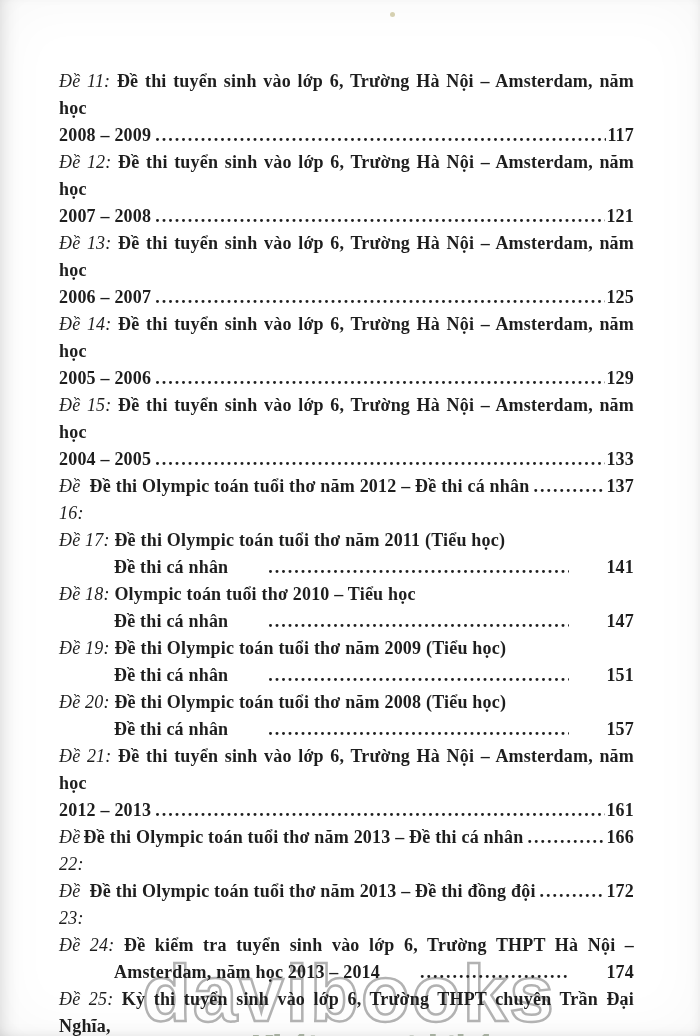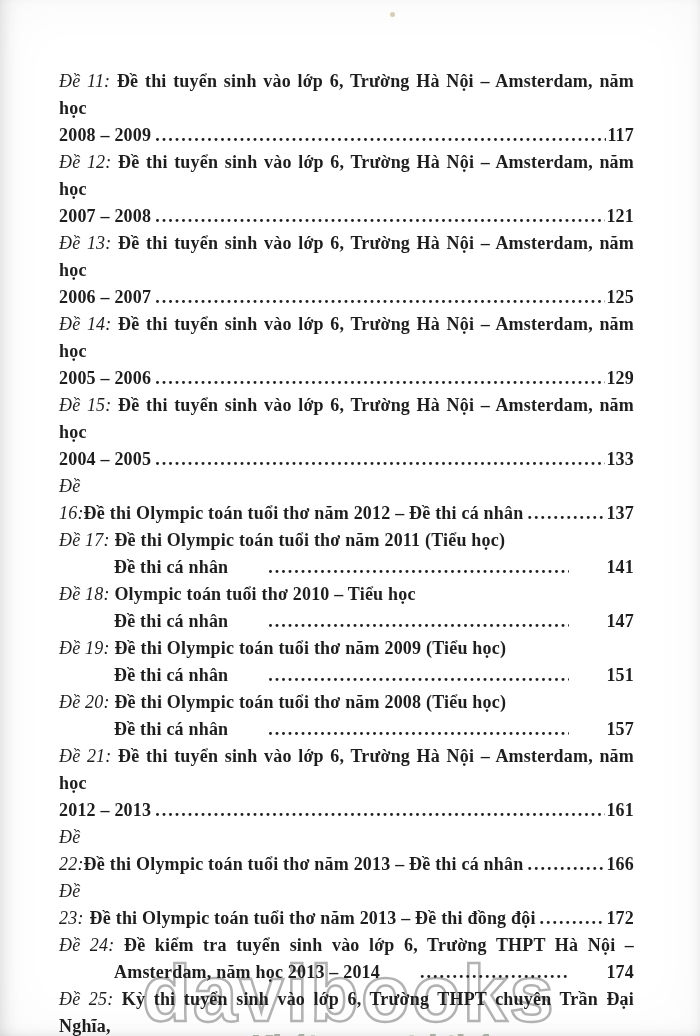--- a/index.html
+++ b/index.html
@@ -16,21 +16,21 @@
   
   .toc{
     position:absolute;left:59px;right:66px;top:68px;z-index:2;
     font-weight:700;font-size:18px;line-height:27px;color:#1e1e1e;
     letter-spacing:.2px;
   }
   .entry{margin:0;}
   .line{min-height:27px;}
   .label{font-style:italic;font-weight:400;}
   .justify{text-align:justify;text-align-last:justify;}
-  .flexline{display:flex;align-items:flex-end;}
+  .flexline{display:flex;align-items:flex-start;}
   .flexline .title,.flexline .cont,.pagenum{white-space:nowrap;}
   .indent{padding-left:55px;gap:36px;}
   .leader{flex:1 1 auto;overflow:hidden;white-space:nowrap;margin:0 1px 0 4px;}
   .leader::after{
     content:"..........................................................................................................................................................";
     letter-spacing:2px;font-weight:700;
   }
   
   .watermark{position:absolute;inset:0;z-index:1;pointer-events:none;margin-top:48px;}
   .wm-brand{
@@ -95,21 +95,21 @@
       <div class="entry">
         <div class="line title-line justify"><span class="label">Đề 15:</span> <span class="title">Đề thi tuyển sinh vào lớp 6, Trường Hà Nội – Amsterdam, năm học</span></div>
         <div class="line flexline">
           <span class="cont">2004 – 2005</span>
           <span class="leader"></span>
           <span class="pagenum">133</span>
         </div>
       </div>
       <div class="entry">
         <div class="line flexline">
-          <span class="label" style="margin-right: 0;">Đề 16:</span>
+          <span class="label" style="margin-right: 6px;">Đề 16:</span>
           <span class="title">Đề thi Olympic toán tuổi thơ năm 2012 – Đề thi cá nhân</span>
           <span class="leader"></span>
           <span class="pagenum">137</span>
         </div>
       </div>
       <div class="entry">
         <div class="line title-line"><span class="label">Đề 17:</span> <span class="title">Đề thi Olympic toán tuổi thơ năm 2011 (Tiểu học)</span></div>
         <div class="line flexline indent">
           <span class="cont">Đề thi cá nhân</span>
           <span class="leader"></span>

